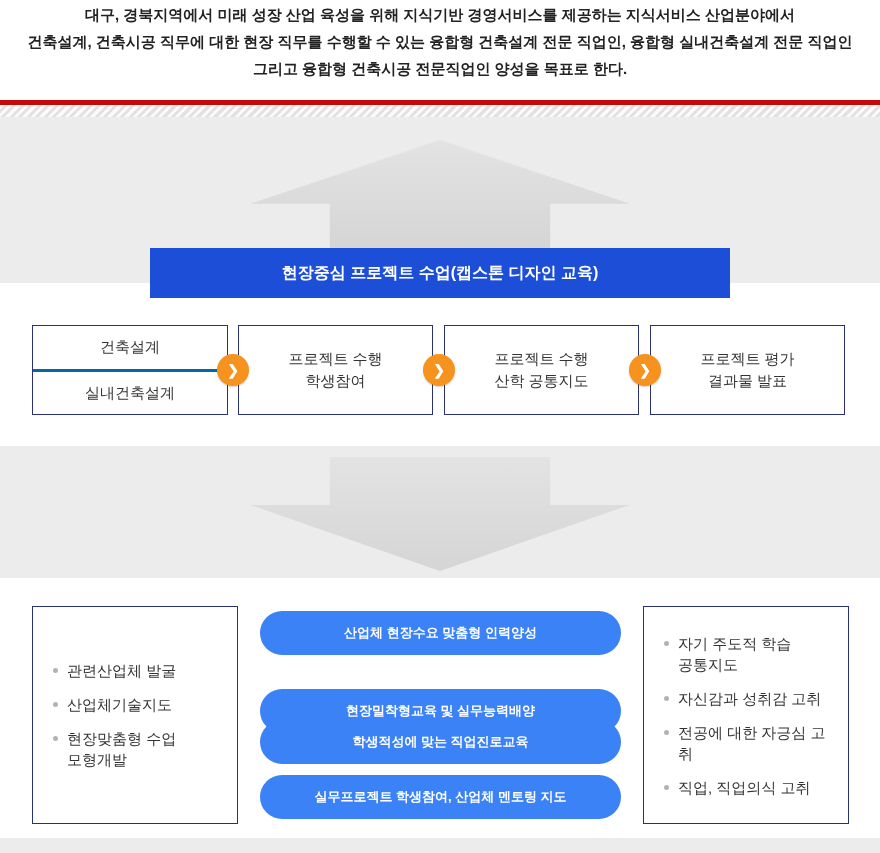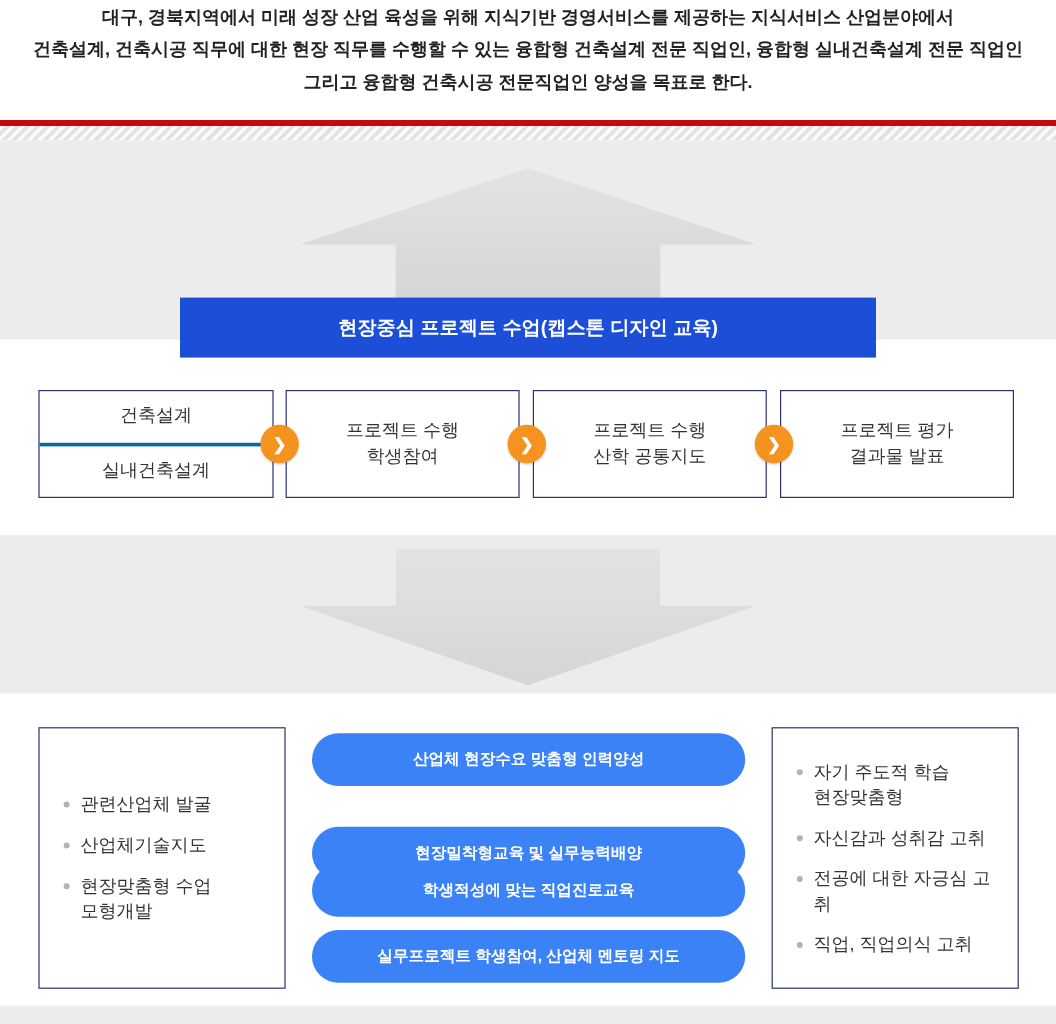--- a/index.html
+++ b/index.html
@@ -156,21 +156,21 @@
 
     <div class="pill p0">산업체 현장수요 맞춤형 인력양성</div>
     <div class="pill p1">현장밀착형교육 및 실무능력배양</div>
     <div class="pill p2">학생적성에 맞는 직업진로교육</div>
     <div class="pill p3">실무프로젝트 학생참여, 산업체 멘토링 지도</div>
 
     <div class="outbox right">
       <div class="bullet">
         <span class="dot"></span>
         <span class="bl">자기 주도적 학습
-현장맞춤형</span>
+공통지도</span>
       </div>
       <div class="bullet">
         <span class="dot"></span>
         <span class="bl">자신감과 성취감 고취</span>
       </div>
       <div class="bullet">
         <span class="dot"></span>
         <span class="bl">전공에 대한 자긍심 고취</span>
       </div>
       <div class="bullet">

